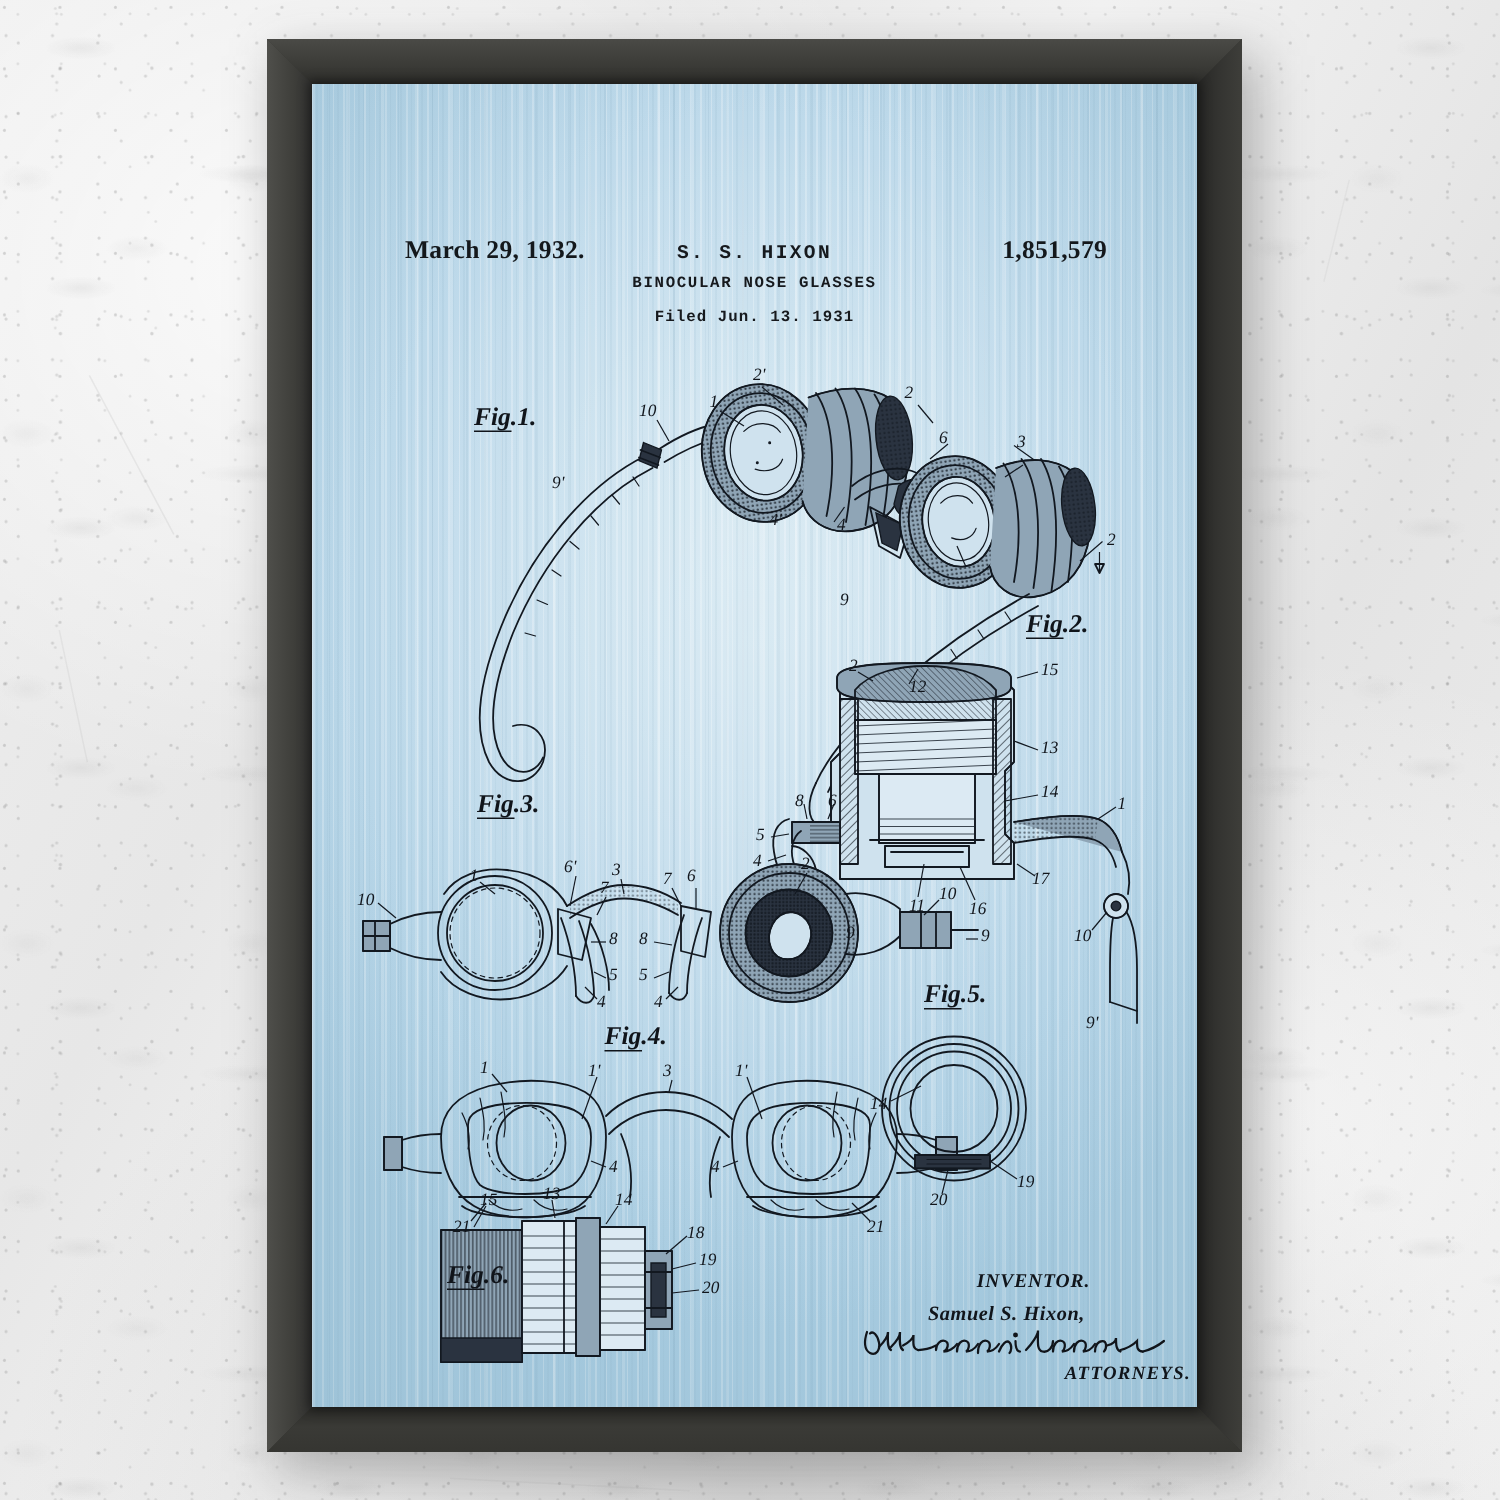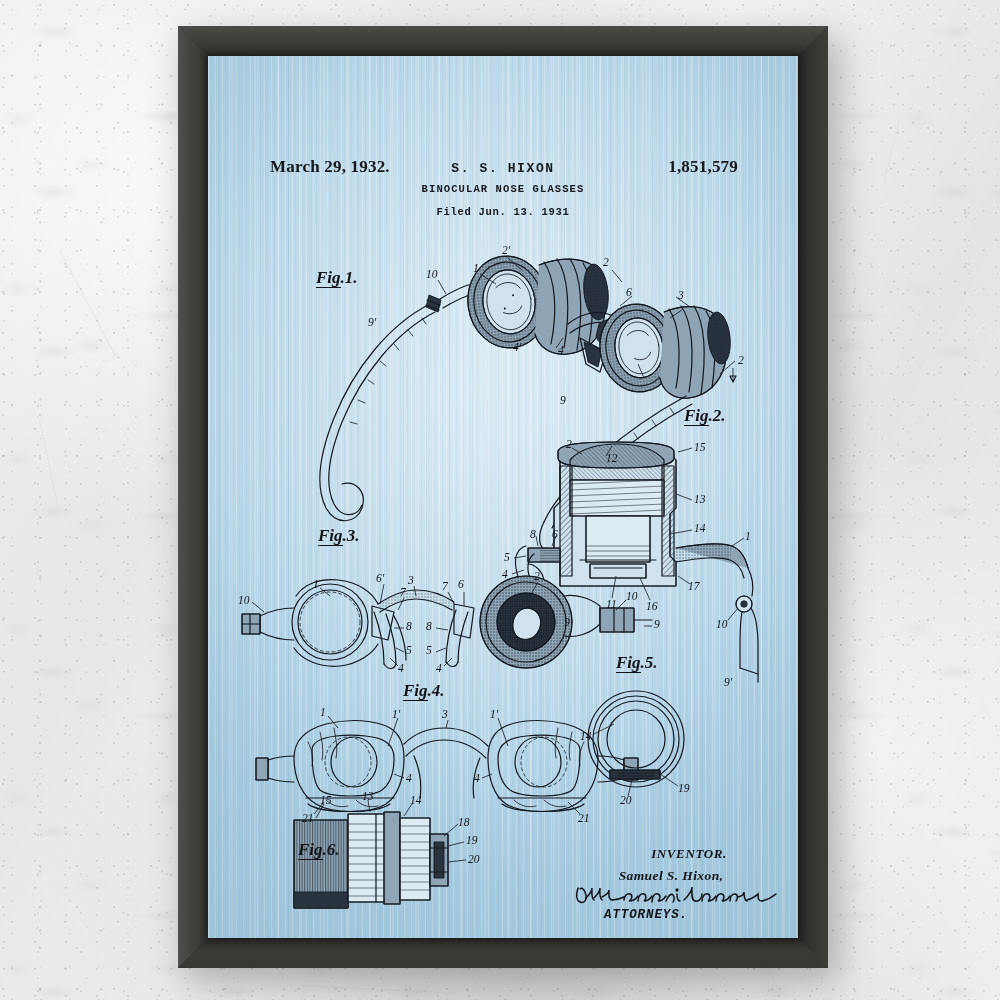--- a/index.html
+++ b/index.html
@@ -172,22 +172,22 @@
   }
   .sig-by{
     position:absolute;left:340px;top:834px;
     font-family:"Liberation Serif",serif;font-style:italic;font-weight:bold;
     font-size:12px;color:#11151b;margin-top:47px;
   }
   .sig-cursive{
     position:absolute;left:364px;top:828px;width:215px;height:24px;
   }
   .sig-att{
-    position:absolute;left:396px;top:852px;width:190px;text-align:left;
-    font-family:Liberation Mono, monospace;font-style:italic;font-weight:bold;
+    position:absolute;left:396px;top:852px;width:190px;text-align:right;
+    font-family:Liberation Serif, serif;font-style:italic;font-weight:bold;
     font-size:12.5px;letter-spacing:.9px;color:#11151b;
   }
 
   svg.dwg{position:absolute;left:0;top:0;width:590px;height:882px;overflow:visible;}
   .ink{fill:none;stroke:#121820;stroke-width:1.2;stroke-linecap:round;stroke-linejoin:round;}
   .ink-t{fill:none;stroke:#121820;stroke-width:0.8;stroke-linecap:round;}
   .ink-h{fill:none;stroke:#1a222c;stroke-width:0.55;}
   .lead{fill:none;stroke:#121820;stroke-width:0.8;}
   .fill-d{fill:#2a3340;stroke:#121820;stroke-width:0.9;}
   .fill-m{fill:#8fa5b6;stroke:#121820;stroke-width:0.9;}

